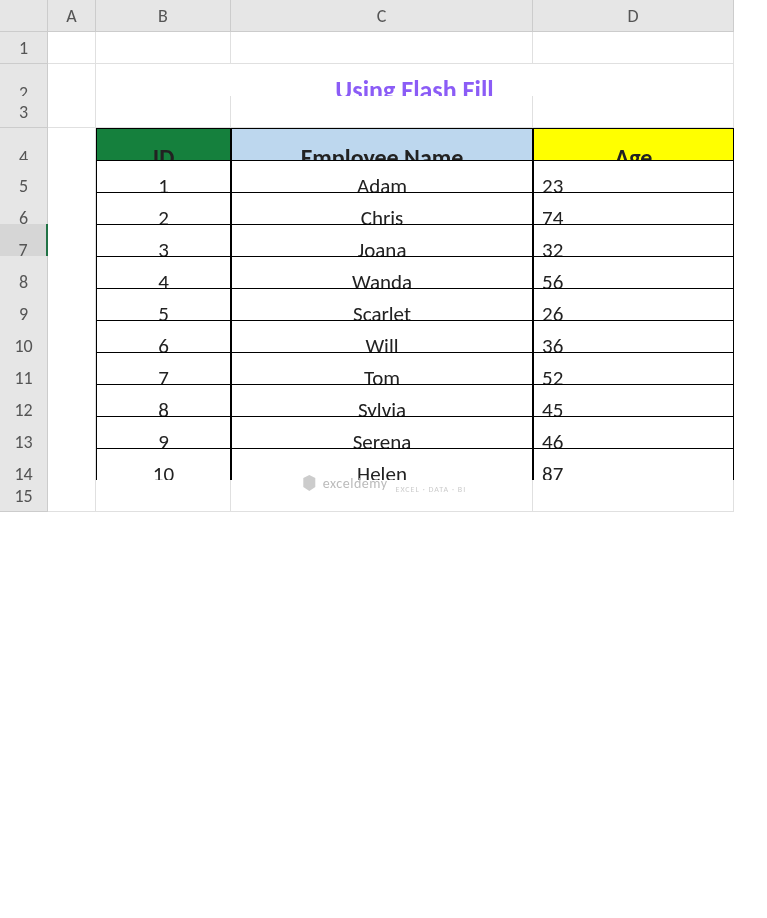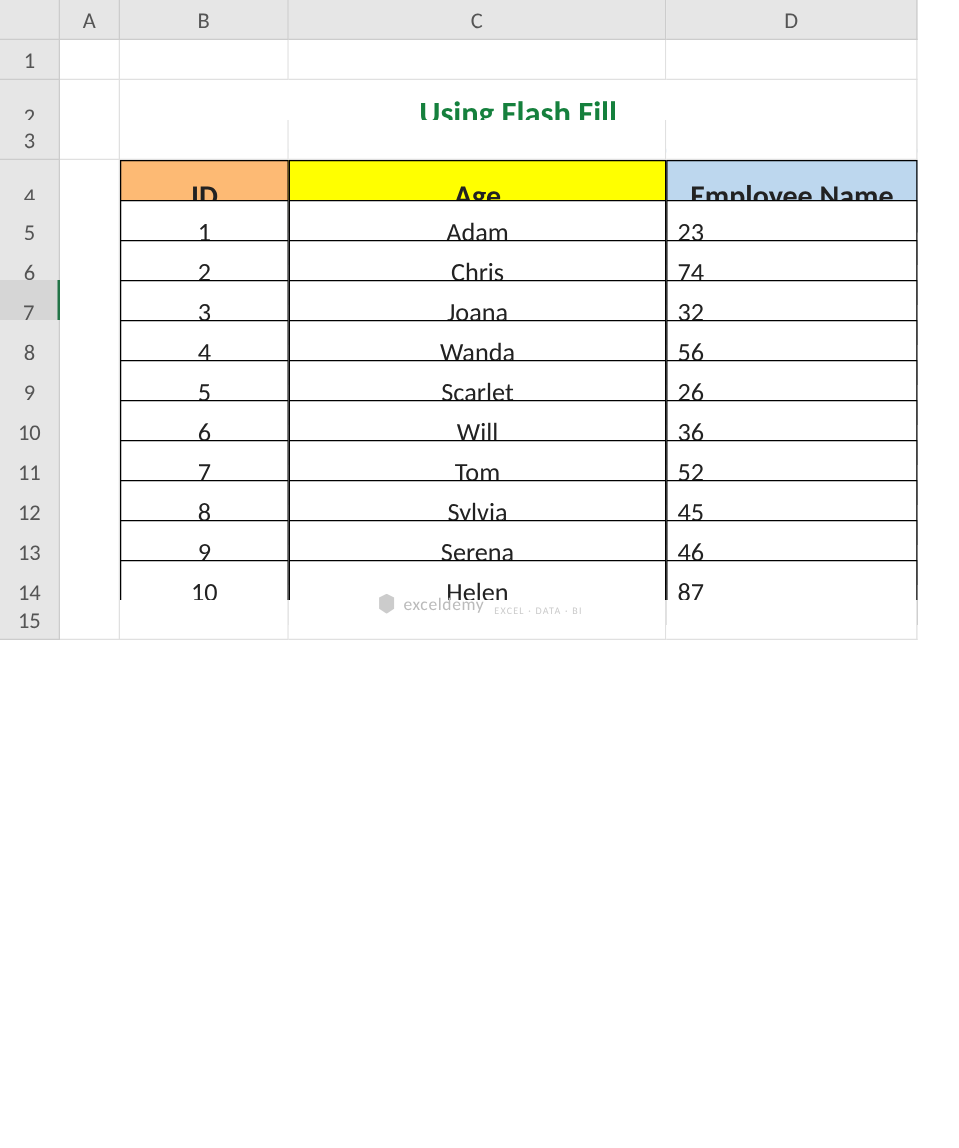--- a/index.html
+++ b/index.html
@@ -54,32 +54,32 @@
     color: #222;
     background: #fff;
   }
   .row-tall { height: 58px; }
   .row-med  { height: 52px; }
   .title-cell {
     grid-column: 3 / span 3;
     justify-content: center;
     font-size: 26px;
     font-weight: bold;
-    color: #15803d;
+    color: #8b5cf6;
     border-bottom: 3px solid #9cc3e6;
     padding-bottom: 4px;
     background: #fff;
   }
   .th {
     font-size: 24px;
     font-weight: bold;
     justify-content: center;
     border: 1px solid #000;
   }
-  .th-id  { background: #fdba74; }
+  .th-id  { background: #15803d; }
   .th-emp { background: #bdd7ee; }
   .th-age { background: #ffff00; }
   .td {
     border: 1px solid #000;
     font-size: 21px;
   }
   .td.center { justify-content: center; }
   .td.left { justify-content: flex-start; padding-left: 8px; }
   .watermark {
     position: absolute;
@@ -125,22 +125,22 @@
 
   <div class="rowhead">3</div>
   <div class="cell"></div>
   <div class="cell"></div>
   <div class="cell"></div>
   <div class="cell"></div>
 
   <div class="rowhead row-tall">4</div>
   <div class="cell row-tall"></div>
   <div class="cell th th-id row-tall">ID</div>
+  <div class="cell th th-emp row-tall">Employee Name</div>
   <div class="cell th th-age row-tall">Age</div>
-  <div class="cell th th-emp row-tall">Employee Name</div>
 
   <div class="rowhead row-med">5</div>
   <div class="cell row-med"></div>
   <div class="cell td center row-med">1</div>
   <div class="cell td center row-med">Adam</div>
   <div class="cell td left row-med">23</div>
 
   <div class="rowhead row-med">6</div>
   <div class="cell row-med"></div>
   <div class="cell td center row-med">2</div>

